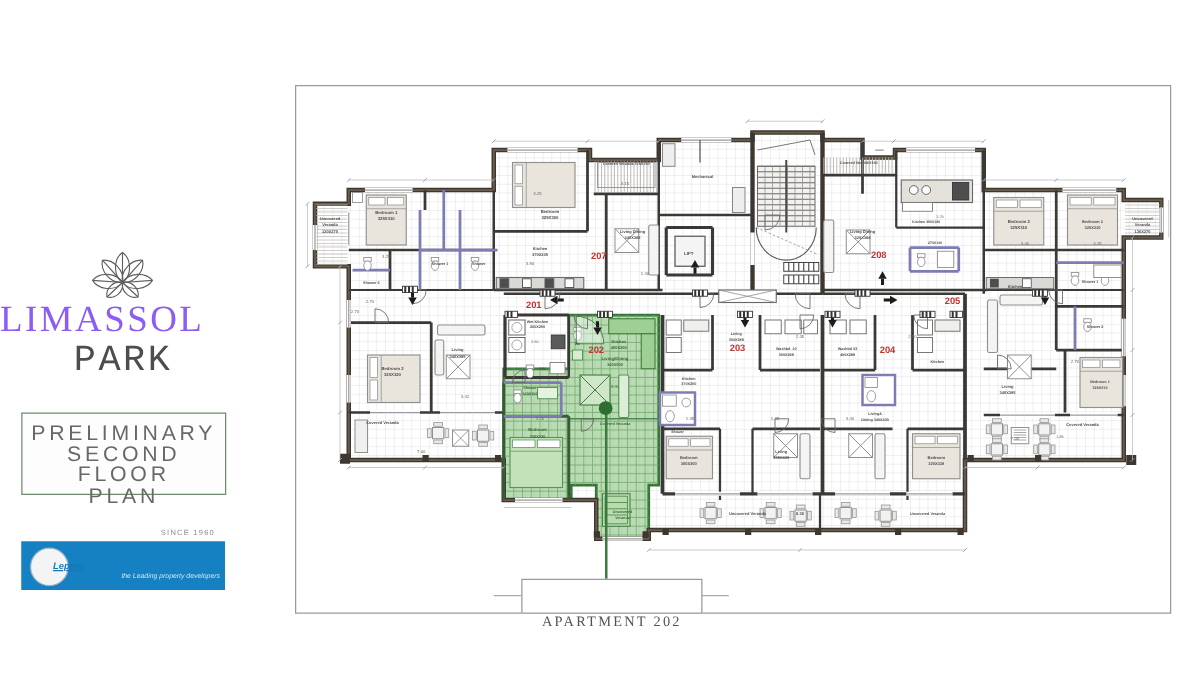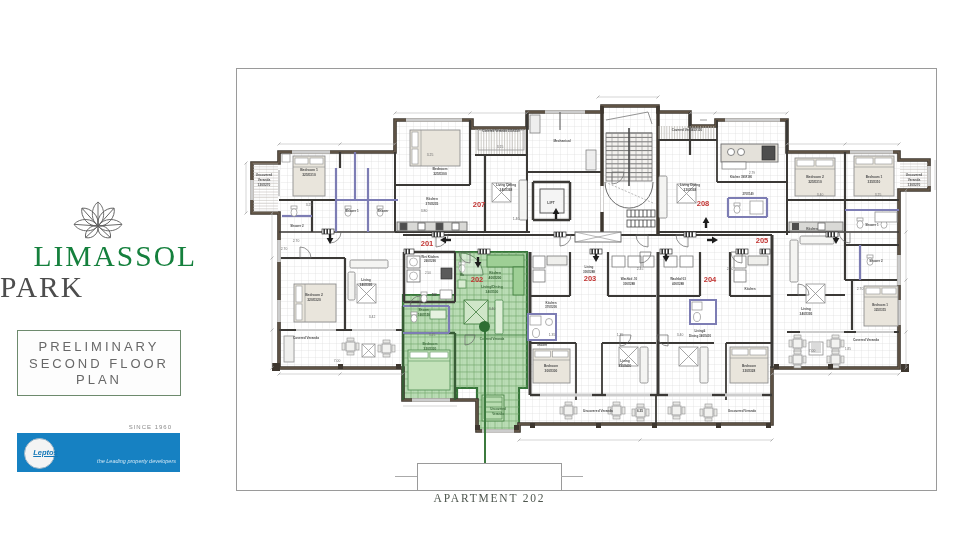--- a/index.html
+++ b/index.html
@@ -26,35 +26,35 @@
       <use href="#petal"></use>
       <use href="#petal" transform="rotate(-42 25 26)"></use>
       <use href="#petal" transform="rotate(42 25 26)"></use>
       <use href="#petal" transform="rotate(-86 25 26)"></use>
       <use href="#petal" transform="rotate(86 25 26)"></use>
       <use href="#petal2" transform="rotate(-133 25 26)"></use>
       <use href="#petal2" transform="rotate(133 25 26)"></use>
     </g>
   </svg>
 
-  <div class="abs" style="left:0;top:240px;width:197px;text-align:right;font-family:'Liberation Serif',serif;font-size:29.5px;letter-spacing:2px;color:#15803d;">LIMASSOL</div>
-
-  <div class="abs" style="left:0;top:271px;width:197px;text-align:left;font-family:Liberation Serif, serif;font-size:29.5px;letter-spacing:2px;color:#4d4d4d;">PARK</div>
+  <div class="abs" style="left:0;top:240px;width:197px;text-align:left;font-family:'Liberation Serif',serif;font-size:29.5px;letter-spacing:2px;color:#8b5cf6;">LIMASSOL</div>
+
+  <div class="abs" style="left:0;top:271px;width:197px;text-align:center;font-family:Liberation Mono, monospace;font-size:29.5px;letter-spacing:2px;color:#4d4d4d;">PARK</div>
 
   <div class="abs" style="left:17px;top:330px;width:162px;height:64px;border:1px solid #6d8a6d;background:#fdfdfd;"></div>
 
-  <div class="abs" style="left:17px;top:339px;width:164px;text-align:center;font-size:13px;letter-spacing:3px;color:#686868;line-height:16.5px;">PRELIMINARY<br>SECOND FLOOR<br>PLAN</div>
+  <div class="abs" style="left:17px;top:339px;width:164px;text-align:center;font-size:17px;letter-spacing:3px;color:#686868;line-height:16.5px;">PRELIMINARY<br>SECOND FLOOR<br>PLAN</div>
 
   <div class="abs" style="left:0px;top:424px;width:172px;text-align:right;font-size:6px;letter-spacing:1px;color:#8a8a8a;">SINCE 1960</div>
 
   <div class="abs" style="left:17px;top:433px;width:163px;height:39px;background:#1681c2;"></div>
 
   <div class="abs" style="left:24px;top:438px;width:29px;height:29px;border-radius:50%;background:#f4f4f4;border:1px solid #9ab4c6;"></div>
 
-  <div class="abs" style="left:24px;top:448px;width:43px;text-align:center;font-size:7.5px;font-weight:bold;font-style:italic;color:#1478b8;text-decoration:underline;">Leptos</div>
+  <div class="abs" style="left:24px;top:448px;width:43px;text-align:right;font-size:7.5px;font-weight:bold;font-style:italic;color:#1478b8;text-decoration:underline;">Leptos</div>
 
 
   <div class="abs" style="left:58px;top:458px;width:118px;text-align:right;font-size:5.5px;font-style:italic;color:#cfe6f4;">the Leading property developers</div>
 </div>
 
 <div class="abs" style="left:236px;top:68px;width:699px;height:421px;border:1px solid #9a9a9a;"></div>
 
 <svg class="abs" style="left:236px;top:68px;" width="701" height="423" viewBox="236 68 701 423">
 <defs>
   <pattern id="grid" width="7" height="7" patternUnits="userSpaceOnUse">

